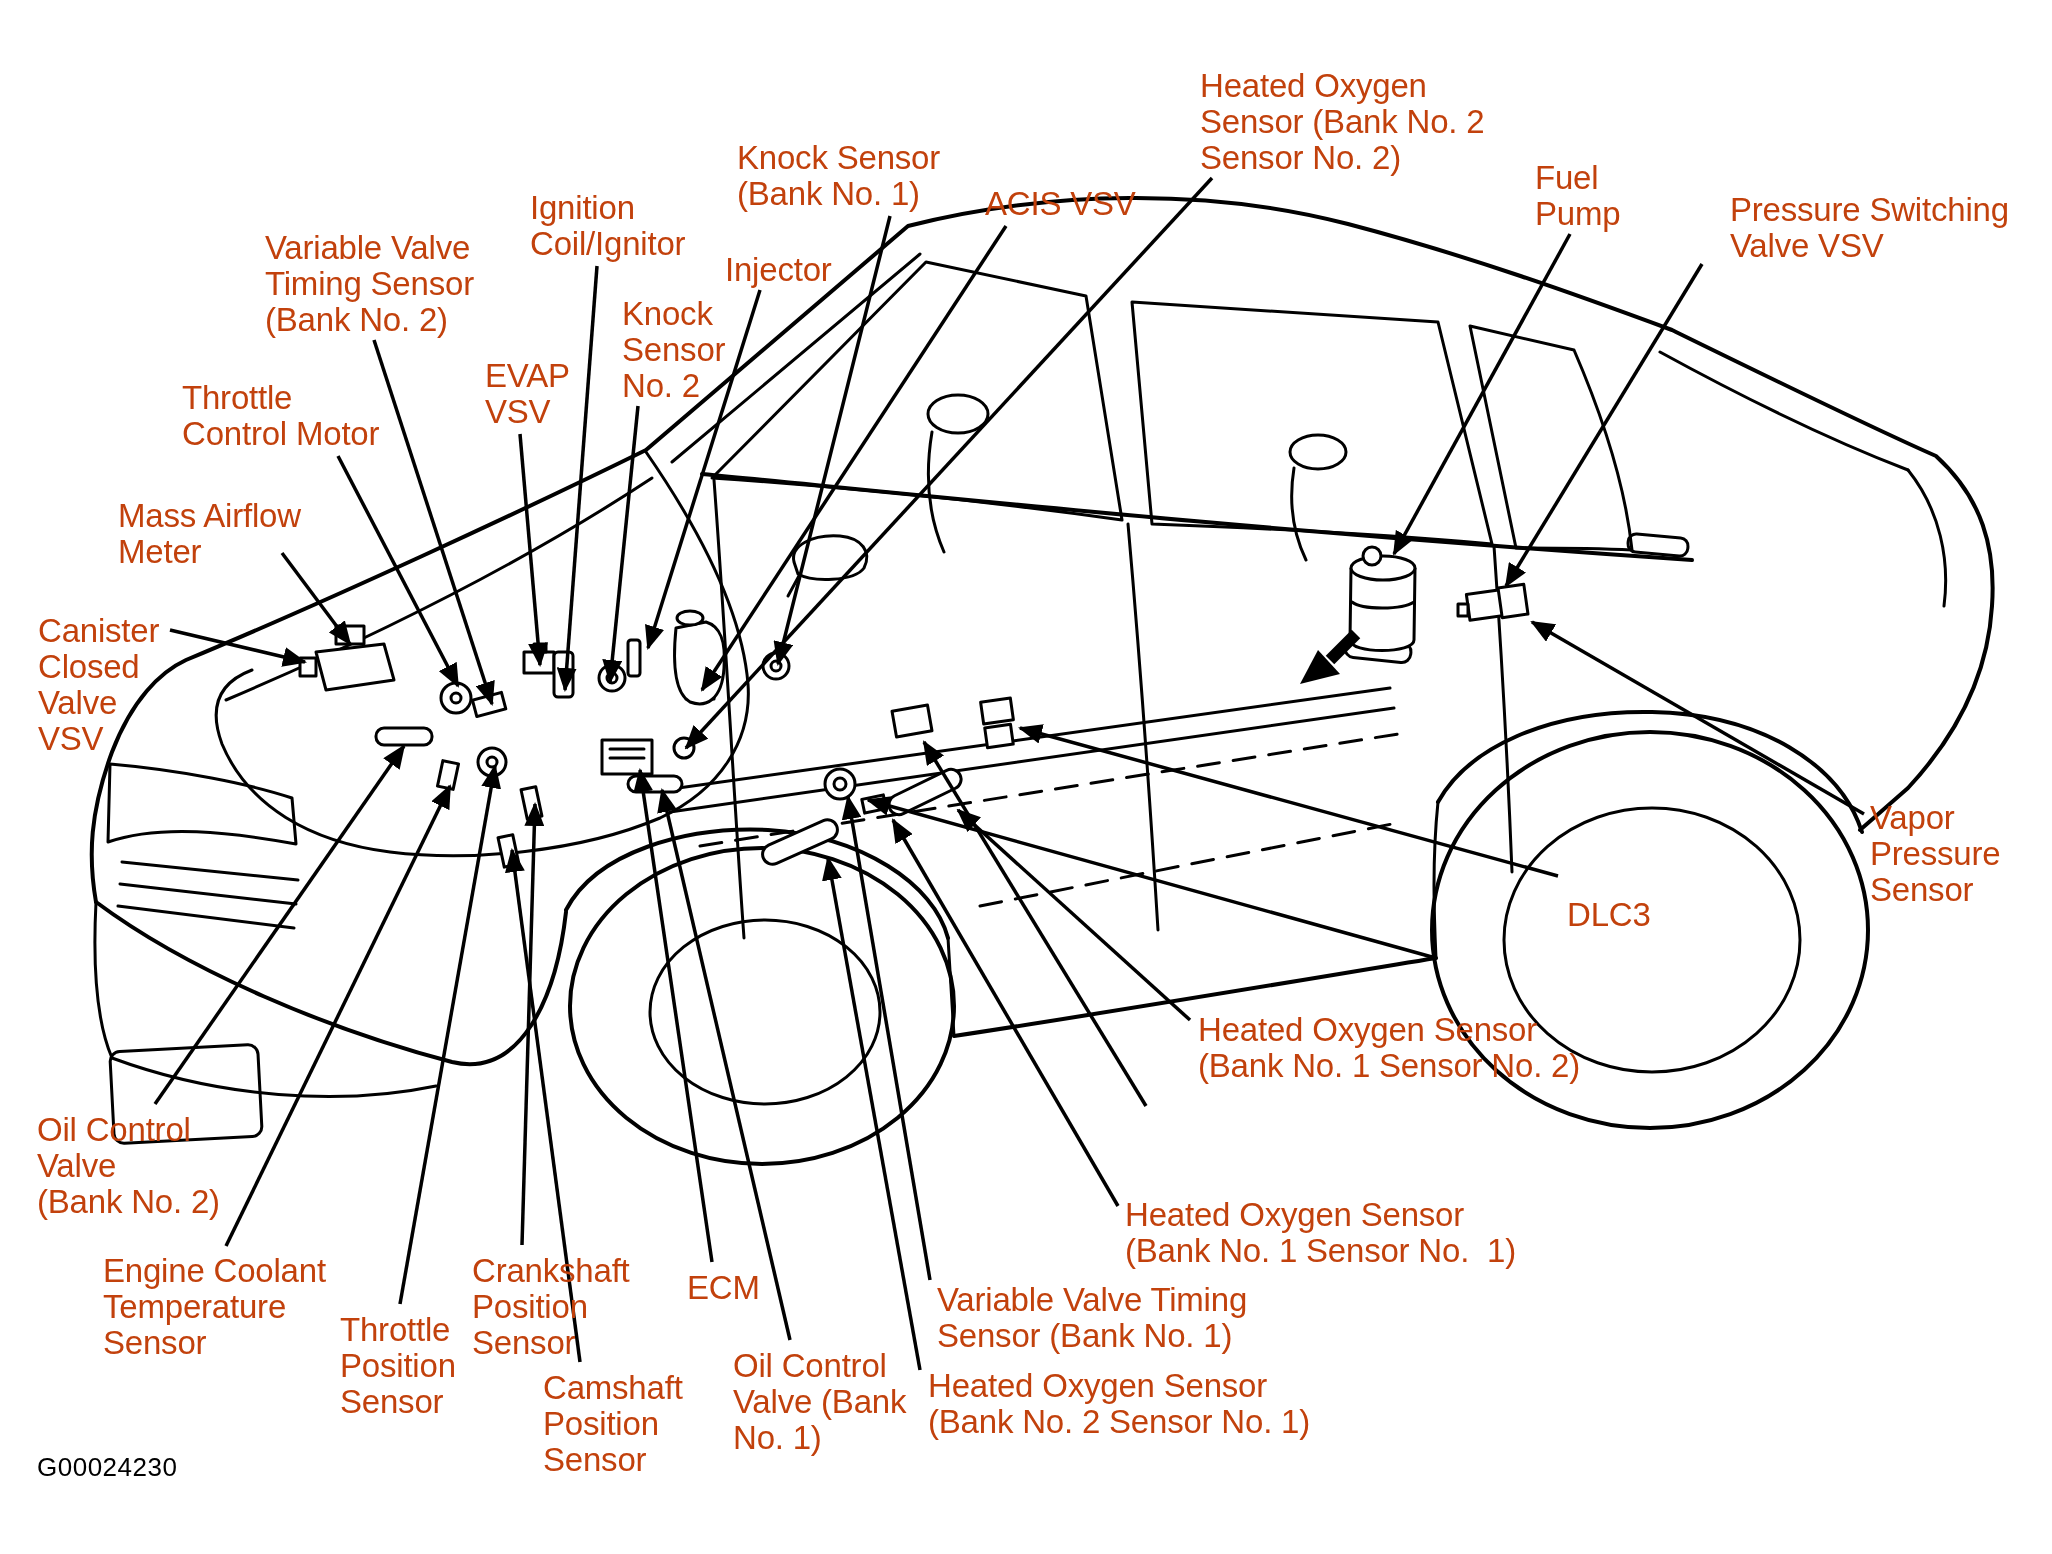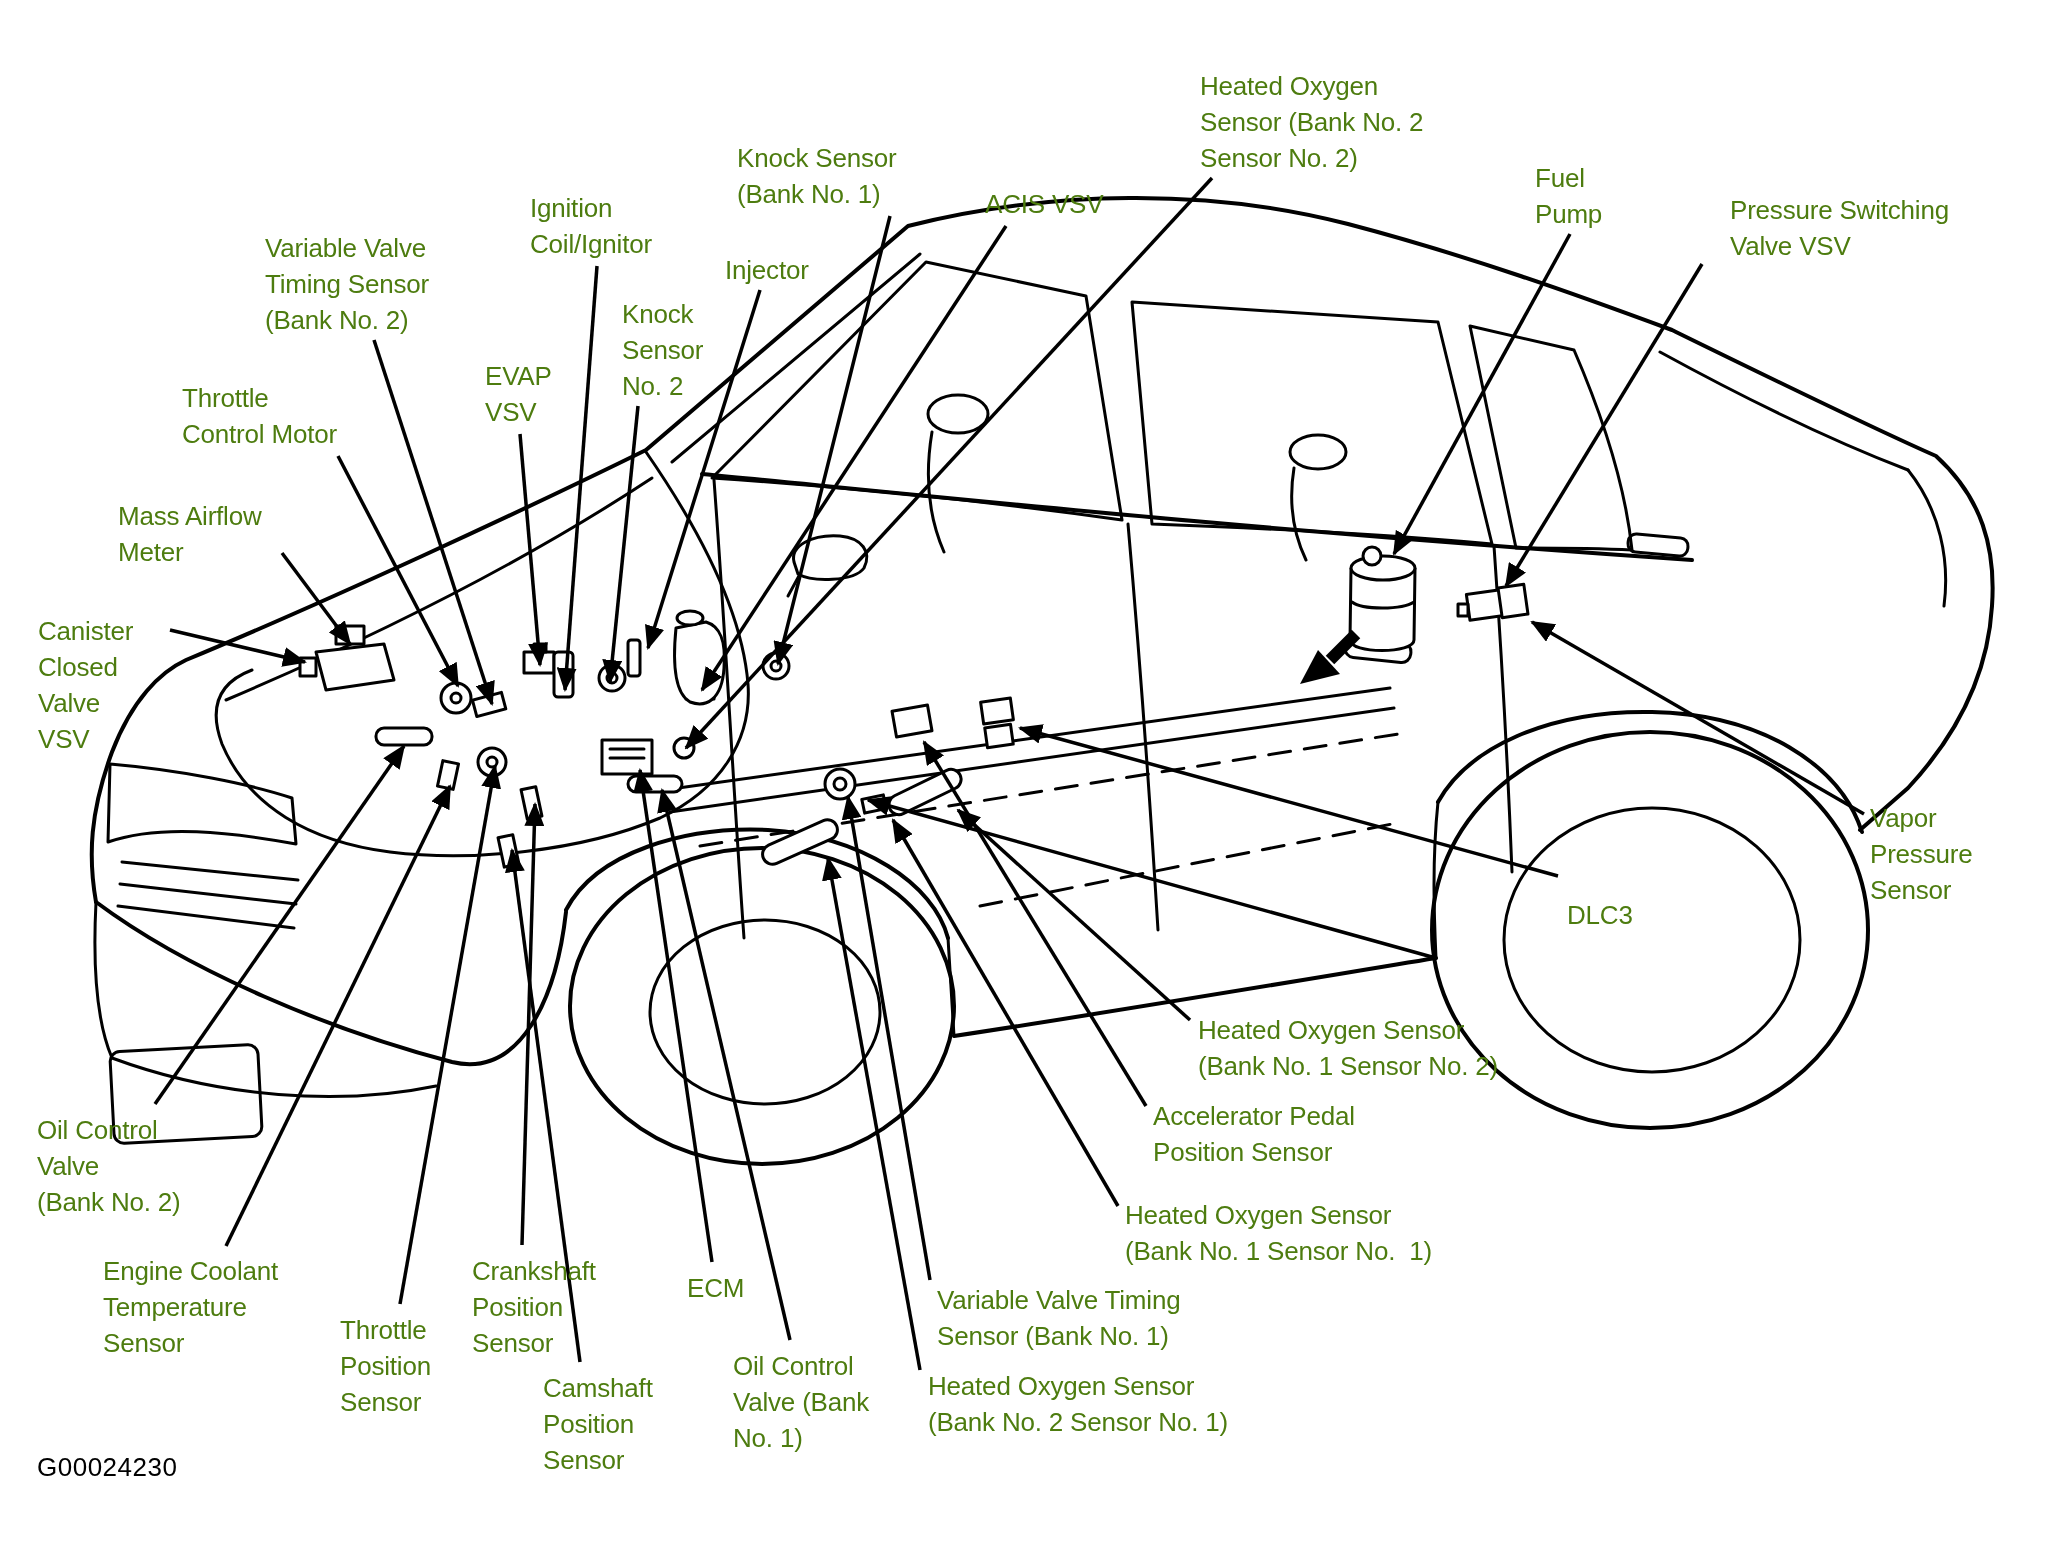--- a/index.html
+++ b/index.html
@@ -13,23 +13,23 @@
   .canvas svg{position:absolute;left:0;top:0;}
   .art{stroke:#000;fill:none;stroke-linecap:round;stroke-linejoin:round;}
   .w4{stroke-width:4px;}
   .w3{stroke-width:3px;}
   .comp{fill:#ffffff;stroke:#000;stroke-width:3px;stroke-linejoin:round;}
   .leader{stroke:#000;stroke-width:3.5px;fill:none;}
   .labels-layer{position:absolute;left:0;top:0;width:100%;height:100%;}
   .label{
     position:absolute;
     white-space:pre-wrap;
-    font-size:26px;
+    font-size:33px;
     line-height:36px;
-    color:#4d7c0f;
+    color:#c2410c;
     letter-spacing:-0.2px;
   }
   .figure-id{
     position:absolute;
     font-size:26px;
     color:#000;
     letter-spacing:0.5px;
     text-align:center;
   }
 </style>
@@ -218,22 +218,20 @@
       <div class="label" style="left: 1535px; top: 160px;">Fuel
 Pump</div>
       <div class="label" style="left: 1686px; top: 192px; margin-left: 44px;">Pressure Switching
 Valve VSV</div>
       <div class="label" style="left: 1870px; top: 800px;">Vapor
 Pressure
 Sensor</div>
       <div class="label" style="left: 1567px; top: 862px; margin-top: 35px;">DLC3</div>
       <div class="label" style="left: 1198px; top: 1012px;">Heated Oxygen Sensor
 (Bank No. 1 Sensor No. 2)</div>
-      <div class="label" style="left: 1153px; top: 1098px;">Accelerator Pedal
-Position Sensor</div>
       <div class="label" style="left: 1125px; top: 1197px;">Heated Oxygen Sensor
 (Bank No. 1 Sensor No.  1)</div>
       <div class="label" style="left: 937px; top: 1282px;">Variable Valve Timing
 Sensor (Bank No. 1)</div>
       <div class="label" style="left: 928px; top: 1368px;">Heated Oxygen Sensor
 (Bank No. 2 Sensor No. 1)</div>
       <div class="label" style="left: 733px; top: 1348px;">Oil Control
 Valve (Bank
 No. 1)</div>
       <div class="label" style="left: 687px; top: 1270px;">ECM</div>

